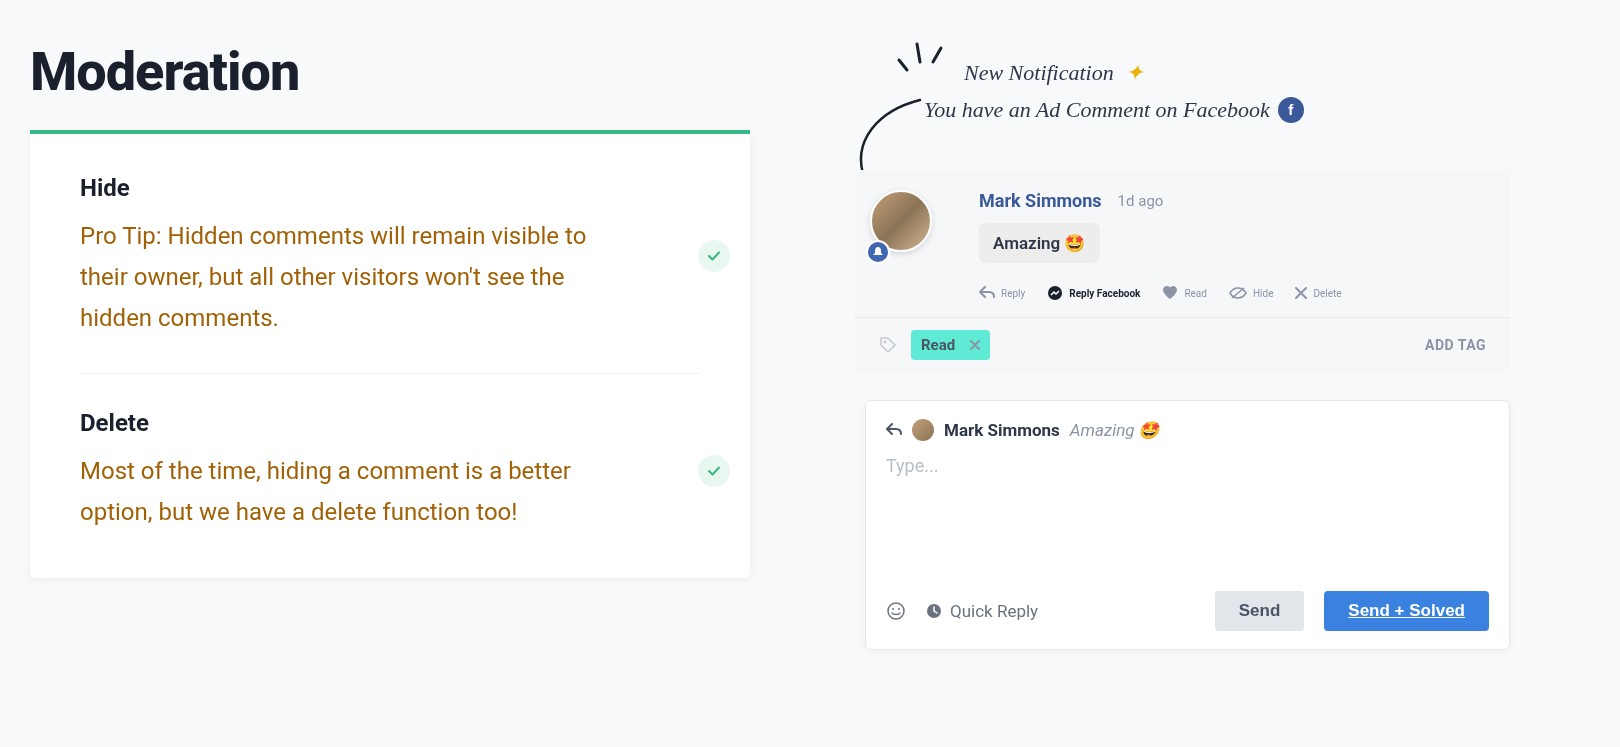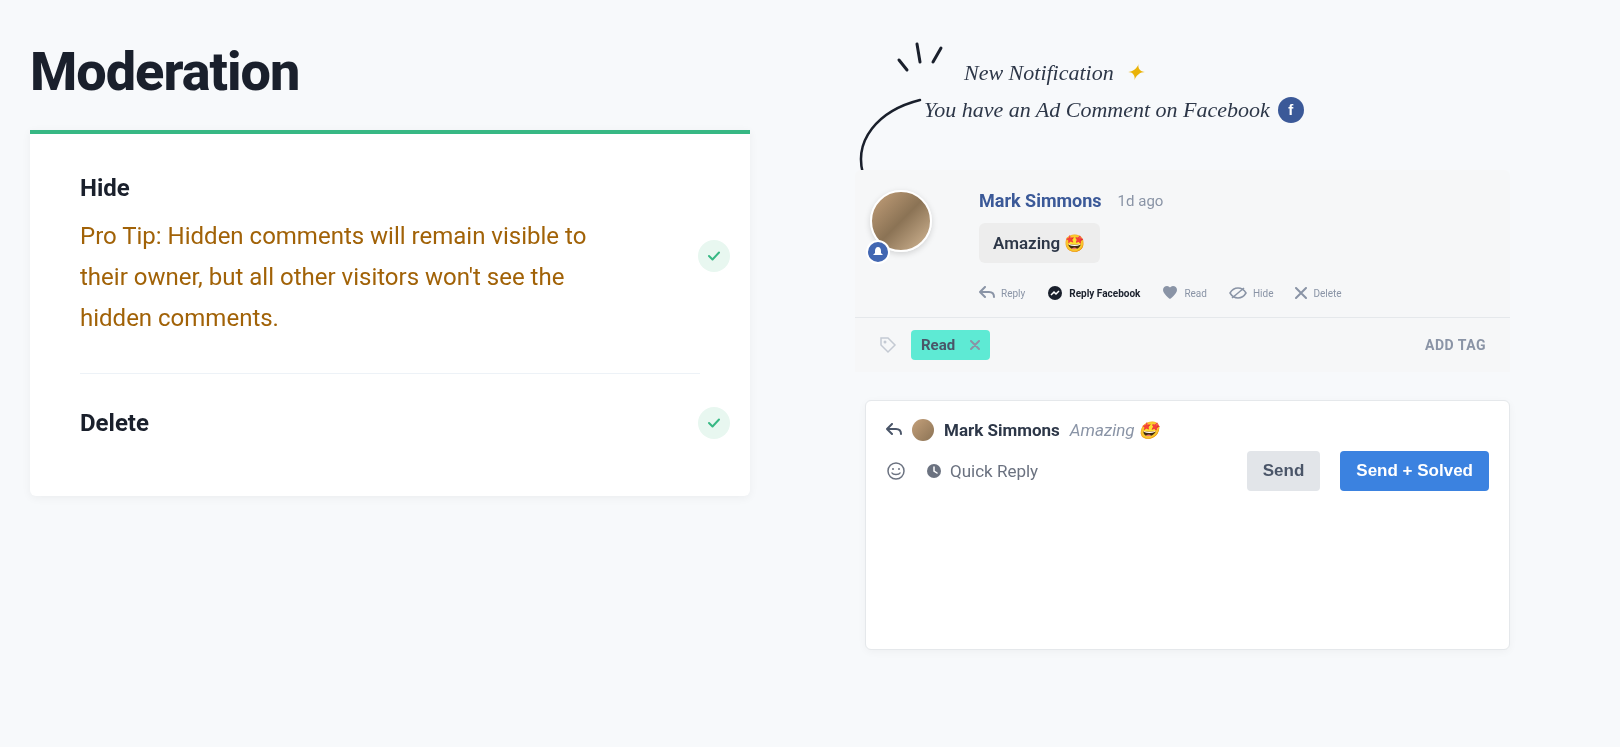--- a/index.html
+++ b/index.html
@@ -137,45 +137,46 @@
 .mini-avatar { width:22px; height:22px; border-radius:50%; background:linear-gradient(135deg,#c4a07a,#8b7355); }
 .reply-input {
   margin-top:14px; flex:1; border:none; outline:none; resize:none;
   font-size:18px; color:#2d3748; font-family:inherit;
 }
 .reply-input::placeholder { color:#b7bec9; }
 .reply-footer { display:flex; align-items:center; gap:20px; margin-top:10px; }
 .footer-left { display:flex; gap:20px; color:#6b7280; font-size:17px; }
 .quick-reply { display:flex; align-items:center; gap:8px; cursor:pointer; }
 .btn {
-  padding:10px 16px; border-radius:4px; font-size:17px; font-weight:600;
+  padding:10px 24px; border-radius:4px; font-size:17px; font-weight:600;
   cursor:pointer; border:none;
 }
 .btn-grey { background:#e2e5e9; color:#4a5568; }
-.btn-blue { background:#3b82e0; color:#fff; }
+.btn-blue { background:#3b82e0; color:#fff;text-decoration:underline; }
 .spacer { flex:1; }
 </style>
 </head>
 <body>
 
 <h1 class="page-title">Moderation</h1>
 
 <div class="card">
   <div class="feature-block">
     <div class="feature-title">Hide</div>
     <div class="feature-body">Pro Tip: Hidden comments will remain visible to their owner, but all other visitors won't see the hidden comments.</div>
     <div class="check-badge">
       <svg width="14" height="14" viewBox="0 0 14 14">
           <path d="M2 7 L5.5 10.5 L12 3.5" stroke="#37b884" stroke-width="2" fill="none" stroke-linecap="round" stroke-linejoin="round"></path>
         </svg>
     </div>
   </div>
   <div class="divider"></div>
   <div class="feature-block">
     <div class="feature-title">Delete</div>
+    <div class="feature-body">Most of the time, hiding a comment is a better option, but we have a delete function too!</div>
     <div class="check-badge">
       <svg width="14" height="14" viewBox="0 0 14 14">
           <path d="M2 7 L5.5 10.5 L12 3.5" stroke="#37b884" stroke-width="2" fill="none" stroke-linecap="round" stroke-linejoin="round"></path>
         </svg>
     </div>
   </div>
 </div>
 
 <div class="right-area">
 
@@ -271,20 +272,21 @@
 
   <div class="reply-panel">
     <div class="reply-ref">
       <svg width="16" height="14" viewBox="0 0 16 14">
           <path d="M6 1 L1 6 L6 11 M1 6 H10 C13 6 15 8 15 11" stroke="#4a5568" stroke-width="2" fill="none" stroke-linecap="round" stroke-linejoin="round"></path>
         </svg>
       <span class="mini-avatar"></span>
       <span class="name">Mark Simmons</span>
       <span class="quote">Amazing 🤩</span>
     </div>
+    <textarea class="reply-input" placeholder="Type..." style=""></textarea>
     <div class="reply-footer">
       <div class="footer-left">
         <svg width="20" height="20" viewBox="0 0 20 20">
             <circle cx="10" cy="10" r="8" stroke="#6b7280" stroke-width="1.5" fill="none"></circle>
             <circle cx="7" cy="8" r="1" fill="#6b7280"></circle>
             <circle cx="13" cy="8" r="1" fill="#6b7280"></circle>
             <path d="M6 12 C7 14 13 14 14 12" stroke="#6b7280" stroke-width="1.5" fill="none" stroke-linecap="round"></path>
           </svg>
         <span class="quick-reply">
           <svg width="16" height="16" viewBox="0 0 16 16">

